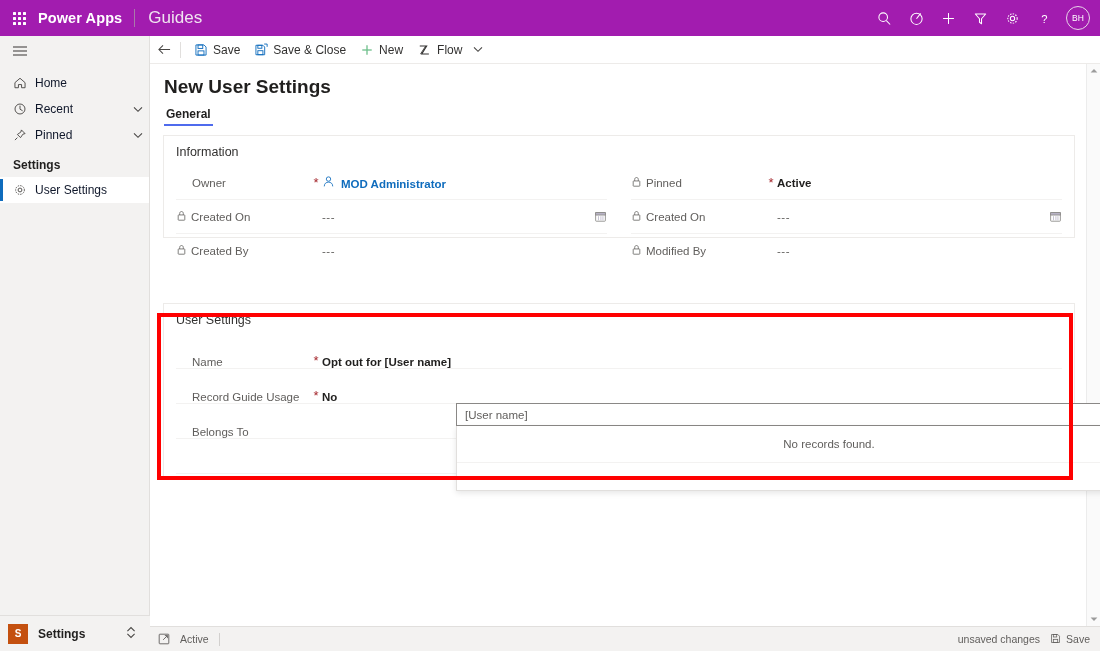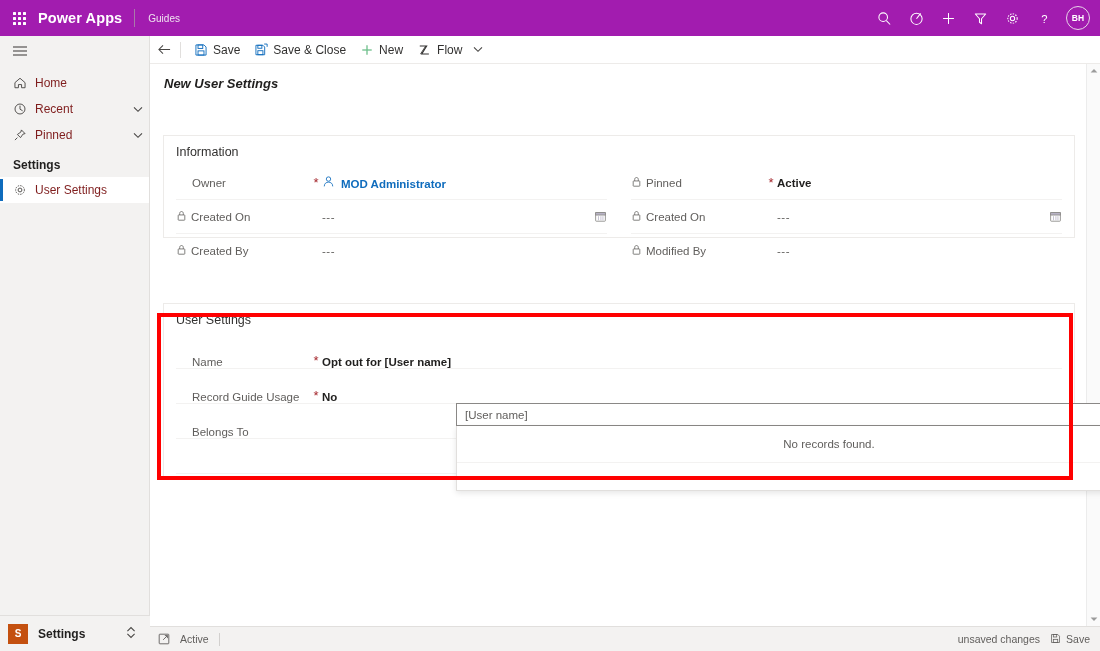--- a/index.html
+++ b/index.html
@@ -15,45 +15,45 @@
   
   #topbar {
     position:absolute; left:0; top:0; width:1100px; height:36px;
     background:#742774; display:flex; align-items:center;
   }
   .waffle { width:38px; display:flex; align-items:center; justify-content:center; cursor:pointer; }
   .waffle-grid { display:grid; grid-template-columns:repeat(3,3px); grid-template-rows:repeat(3,3px); gap:2px; }
   .waffle-grid i { display:block; width:3px; height:3px; background:#fff; border-radius:0.5px; }
   #brand { color:#fff; font-size:14.5px; font-weight:bold; letter-spacing:.1px; padding-right:12px; }
   #brand-div { width:1px; height:18px; background:#a97aa9; }
-  #appname { color:#f0e4f0; font-size:10px; padding-left:13px; }
+  #appname { color:#f0e4f0; font-size:17px; padding-left:13px; }
   #topright { margin-left:auto; display:flex; align-items:center; height:36px; padding-right:10px; }
   .tr-btn {
     width:32px; height:36px; display:flex; align-items:center; justify-content:center;
     cursor:pointer; color:#fff;
   }
   .tr-btn svg { display:block; }
   #avatar {
     width:24px; height:24px; border-radius:50%; border:1.3px solid #e8d5e8;
-    color:#fff; font-size:8.5px; font-weight:bold; display:flex;
+    color:#fff; font-size:8.5px; font-weight:normal; display:flex;
     align-items:center; justify-content:center; margin-left:6px; cursor:pointer;
     letter-spacing:.2px;
   }
 
   
   #sidebar {
     position:absolute; left:0; top:36px; width:150px; height:615px;
     background:#f3f2f1; border-right:1px solid #e1dfdd;
   }
   #hamburger {
     height:30px; display:flex; align-items:center; padding-left:12px; cursor:pointer;
   }
   .nav-item {
     height:26px; display:flex; align-items:center; padding-left:13px;
-    cursor:pointer; position:relative; font-size:12px; color:#7f1d1d;
+    cursor:pointer; position:relative; font-size:12px; color:#0f172a;
   }
   .nav-item .nicon { width:22px; display:flex; align-items:center; color:#484644; }
   .nav-item .nlabel { flex:1; }
   .nav-item .chev { width:22px; display:flex; align-items:center; justify-content:center; color:#484644; }
   .nav-item.sel { background:#ffffff; }
   .nav-item.sel::before {
     content:""; position:absolute; left:0; top:2px; width:3px; height:22px; background:#0f6cbd;
   }
   .nav-group-title {
     font-size:12px; font-weight:bold; color:#201f1e; padding:10px 0 5px 13px;
@@ -87,23 +87,22 @@
   }
   .cmd .cicon { display:flex; align-items:center; }
   #flow-chev { display:flex; align-items:center; padding:0 4px; cursor:pointer; color:#484644; }
 
   
   #formarea {
     position:absolute; left:150px; top:64px; width:950px; height:562px;
     background:#fff; overflow:hidden;
   }
   #page-title {
-    font-size:13px; font-weight:bold; color:#201f1e;
+    font-size:19px; font-weight:bold; color:#201f1e;
     padding:12px 0 0 14px;
-    font-style:italic;
   }
   #tabstrip { padding-left:14px; margin-top:9px; display:flex; }
   .tab {
     font-size:12px; font-weight:bold; color:#201f1e; padding:0 2px 5px 2px;
     cursor:pointer; position:relative;
   }
   .tab.active::after {
     content:""; position:absolute; left:0; right:0; bottom:0; height:2px; background:#4f6bed;
   }
 
@@ -382,20 +381,25 @@
   </div>
   <div id="flow-chev">
     <svg width="10" height="7" viewBox="0 0 10 7">
         <path d="M1 1.3 L5 5.3 L9 1.3" fill="none" stroke="#484644" stroke-width="1.1"></path>
       </svg>
   </div>
 </div>
 
 <div id="formarea">
   <div id="page-title">New User Settings</div>
+  <div id="tabstrip">
+    <div class="tab active">
+      <span>General</span>
+    </div>
+  </div>
 
   <div id="scrollwrap">
 
     <div class="card" id="card-info">
       <div class="card-title">Information</div>
       <div class="col-wrap">
 
         <div class="col">
           <div class="frow">
             <span class="flabel">Owner</span>

